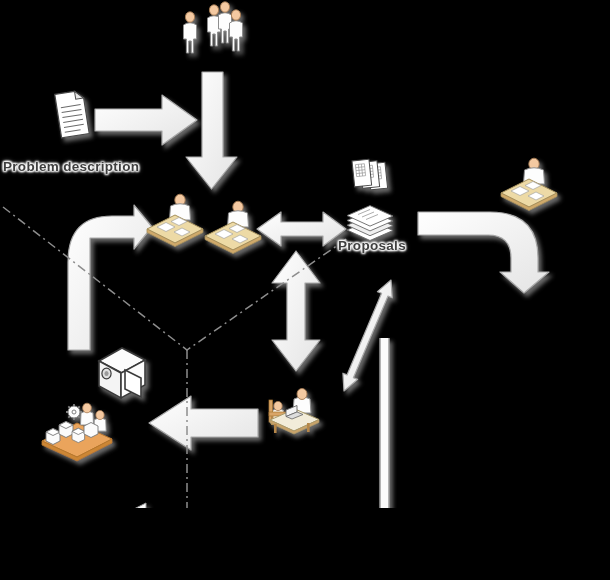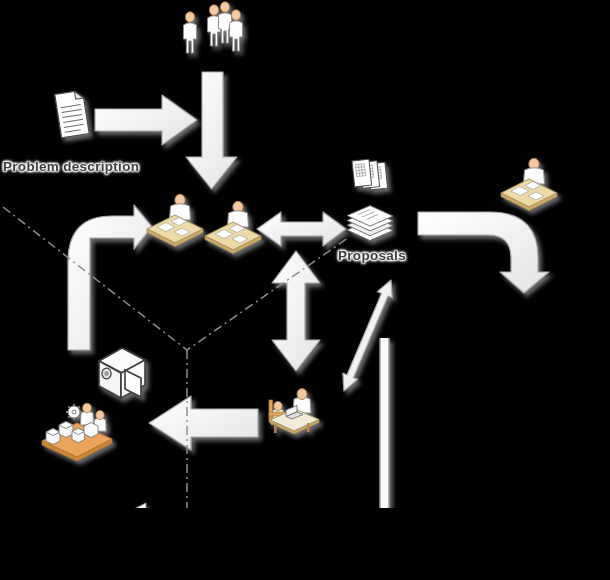--- a/index.html
+++ b/index.html
@@ -159,14 +159,14 @@
       <path d="M24,28 L35,23.5 L35,30 L24,34.5 Z" fill="#f4f4f4" stroke="#666666" stroke-width="0.9"></path>
       <path d="M24,34.5 L35,30 L41,32.5 L30,37 Z" fill="#dddddd" stroke="#666666" stroke-width="0.8"></path>
     </g>
   </g>
 
   <path class="dash" d="M3,207 L187,350 L348,238"></path>
   <path class="dash" d="M187,350 L187,580"></path>
 </svg>
 
 <span class="lbl" style="left:3px;top:159px;">Problem description</span>
-<span class="lbl" style="left:338px;top:248px;">Proposals</span>
+<span class="lbl" style="left:338px;top:238px;">Proposals</span>
 </div>
 
 </body></html>

